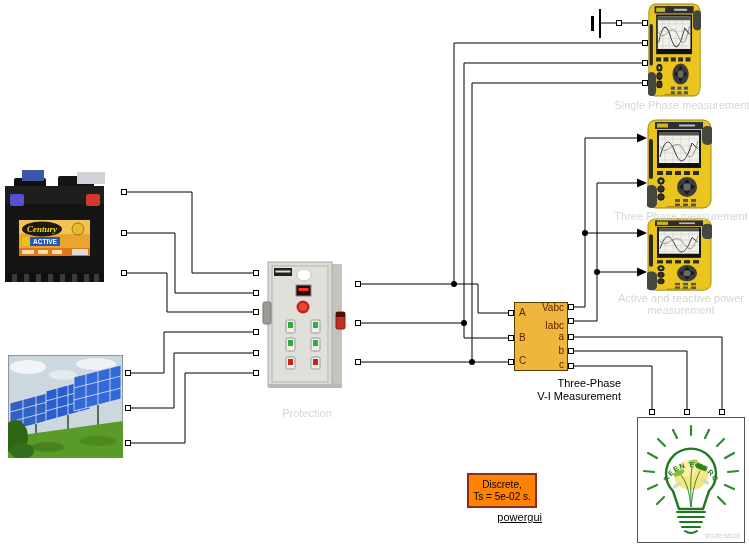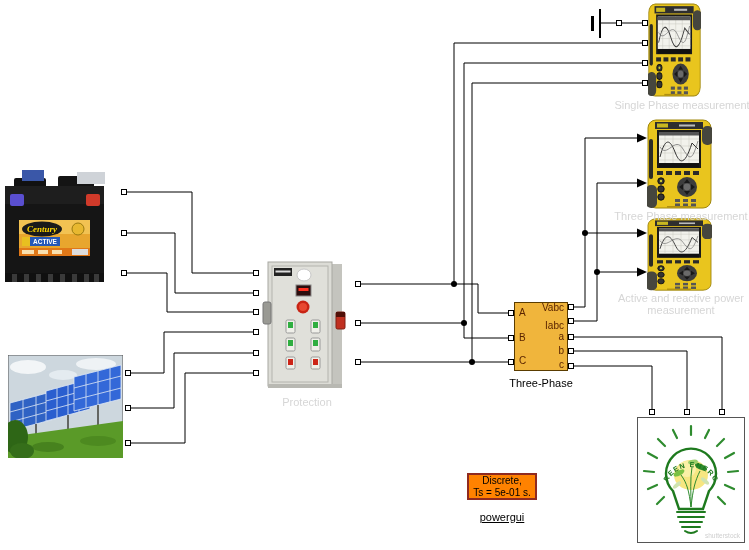--- a/index.html
+++ b/index.html
@@ -17,27 +17,27 @@
     left:514px;top:302px;width:54px;height:69px;
     background:#f0b53c;border:1px solid #5a3c00;box-sizing:border-box;
   }
   .vi-port{
     position:absolute;font-size:10px;color:#5a2400;line-height:10px;
   }
   .vi-left{left:4px;}
   .vi-right{right:3px;text-align:right;}
   
   #powergui{
-    left:467px;top:473px;width:70px;height:27px;background:#ff8200;
+    left:467px;top:473px;width:70px;height:35px;background:#ff8200;
     border:2px solid #8f2a20;box-sizing:border-box;display:flex;flex-direction:column;
     align-items:center;justify-content:center;font-size:10px;color:#000;line-height:12px;
     text-align:center;
   }
   .blk-label{
-    position:absolute;font-size:11px;color:#000;text-align:center;line-height:13px;
+    position:absolute;font-size:11px;color:#000;text-align:right;line-height:13px;
   }
   .faint-label{
     position:absolute;font-size:11px;color:#d6d6d6;text-align:center;line-height:12px;
   }
 </style>
 </head>
 <body>
 
 <div id="canvas">
 
@@ -314,25 +314,26 @@
     <span class="vi-port vi-left" style="top:30px;">B</span>
     <span class="vi-port vi-left" style="top:53px;">C</span>
     <span class="vi-port vi-right" style="top:0px;">Vabc</span>
     <span class="vi-port vi-right" style="top:18px;">Iabc</span>
     <span class="vi-port vi-right" style="top:29px;">a</span>
     <span class="vi-port vi-right" style="top:43px;">b</span>
     <span class="vi-port vi-right" style="top:57px;">c</span>
   </div>
   <div class="blk-label" style="left:461px;top:377px;width:160px;">
     <div>Three-Phase</div>
+    <div>V-I Measurement</div>
   </div>
 
   <div id="powergui" class="block">
     <div>Discrete,</div>
-    <div>Ts = 5e-01 s.</div>
+    <div>Ts = 5e-02 s.</div>
   </div>
   <div class="blk-label" style="left:462px;top:511px;width:80px;text-decoration:underline;">powergui</div>
 
   <div class="block" style="left:637px;top:417px;width:108px;height:126px;">
     <svg viewBox="0 0 108 126" preserveAspectRatio="none">
       <rect x="0.5" y="0.5" width="107" height="125" fill="#fff" stroke="#555"></rect>
       <g stroke="#2e8b2e" stroke-width="2.2" stroke-linecap="round">
         <line x1="54" y1="18" x2="54" y2="9"></line>
           <line x1="68" y1="21" x2="72" y2="13"></line>
         <line x1="80" y1="29" x2="87" y2="22"></line>
@@ -374,15 +375,15 @@
       <text x="68" y="121" font-size="6.5" fill="#cfcfcf">shutterstock</text>
     </svg>
   </div>
 
   <div class="faint-label" style="left:599px;top:99px;width:150px;margin-left:8px;">Single Phase measurement</div>
   <div class="faint-label" style="left:606px;top:210px;width:150px;">Three Phase measurement</div>
   <div class="faint-label" style="left:606px;top:292px;width:150px;">
     <div>Active and reactive power</div>
     <div>measurement</div>
   </div>
-  <div class="faint-label" style="left:257px;top:396px;width:100px;">Protection</div>
+  <div class="faint-label" style="left:257px;top:407px;width:100px;">Protection</div>
 
 </div>
 
 </body></html>

